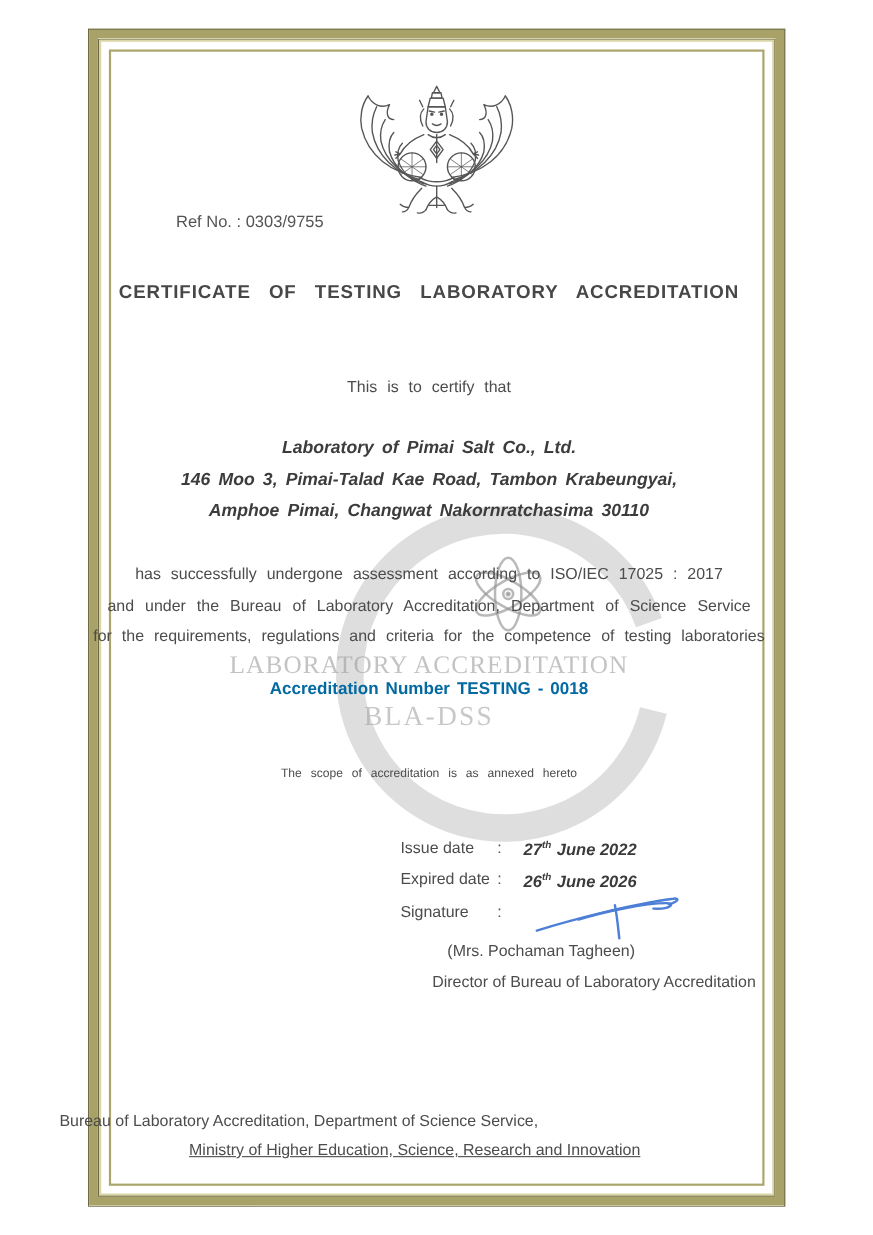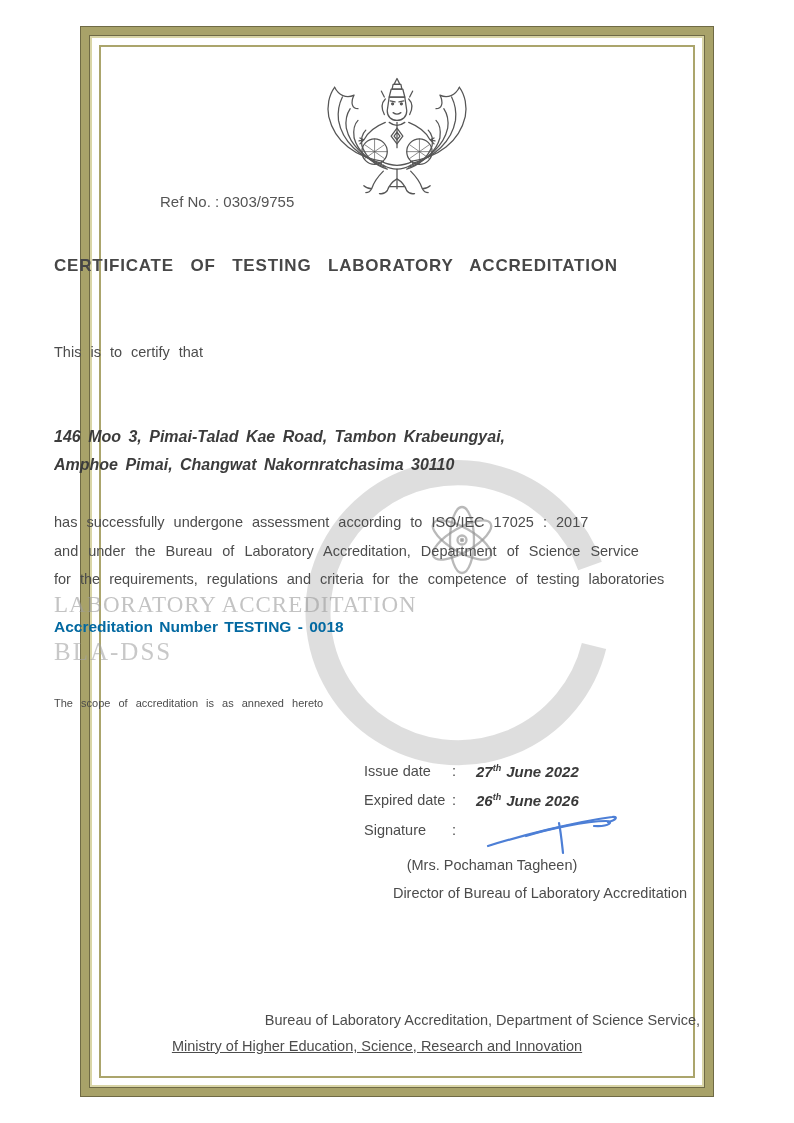--- a/index.html
+++ b/index.html
@@ -12,21 +12,21 @@
   .frame-band {
     position:absolute; left:27px; top:27px; right:27px; bottom:27px;
     border:8px solid #a8a269;
     box-shadow: 0 0 0 1px #6f6a45, inset 0 0 0 1px #6f6a45, inset 0 0 0 3px #d9d5a6;
   }
   .frame-inner {
     position:absolute; left:45px; top:45px; right:45px; bottom:45px;
     border:2px solid #aba56c;
   }
   
-  .row { position:absolute; left:0; right:14px; white-space:nowrap; }
+  .row { position:absolute; left:0; right:14px; text-align:center; white-space:nowrap; }
   
   .emblem { position:absolute; left:50%; transform:translateX(-50%); top:76px; width:156px; height:122px; }
   
   .ref-no   { position:absolute; left:106px; top:193px; font-size:15px; color:#545454; }
   .title    { top:256px; font-size:17px; font-weight:bold; color:#474747; letter-spacing:.8px; word-spacing:11px; }
   .certify  { top:344px; font-size:14.5px; word-spacing:5px; }
   .lab-name { top:399px; font-size:16px; font-style:italic; font-weight:bold; color:#3c3c3c; word-spacing:3px; }
   .addr1    { top:428px; font-size:16px; font-style:italic; font-weight:bold; color:#3c3c3c; word-spacing:3px; }
   .addr2    { top:456px; font-size:16px; font-style:italic; font-weight:bold; color:#3c3c3c; word-spacing:3px; }
   .stmt1    { top:514px; font-size:14.5px; word-spacing:5px; }
@@ -43,21 +43,21 @@
   .f-sign    { top:822px; }
   .f-label { width:88px; }
   .f-colon { width:24px; text-align:left; }
   .f-value { font-style:italic; font-weight:bold; color:#3a3a3a; font-size:15px; }
   .f-value sup { font-size:9px; }
   .f-rest { margin-left:5px; }
   .sig-svg { position:absolute; left:428px; top:806px; width:142px; height:52px; }
   .sig-name { position:absolute; left:438px; top:857px; transform:translateX(-50%); font-size:14.5px; white-space:nowrap; }
   .sig-pos  { position:absolute; left:486px; top:885px; transform:translateX(-50%); font-size:14.5px; white-space:nowrap; }
   
-  .footer1 { position:absolute; left:0; right:40px; top:1012px; text-align:right; font-size:14.5px; }
+  .footer1 { position:absolute; left:0; right:40px; top:1012px; text-align:left; font-size:14.5px; }
   .footer2 { position:absolute; left:0; right:40px; top:1038px; text-align:center; font-size:14.5px;text-decoration:underline; }
   
   .wm-layer { position:absolute; left:0; top:0; width:794px; height:1123px; pointer-events:none; }
 </style>
 </head>
 <body>
 
 <div class="page">
 
   <div class="frame-band"></div>
@@ -122,20 +122,21 @@
     <path d="M70,116 q-3,4 -8,3 M90,116 q3,4 8,3"></path>
     <path d="M66,96 C60,102 56,108 54,114 M54,114 q-5,0 -8,-3 M54,114 q-2,4 -6,4"></path>
     <path d="M94,96 C100,102 104,108 106,114 M106,114 q5,0 8,-3 M106,114 q2,4 6,4"></path>
     <path d="M73,112 h14"></path>
   </svg>
 
   <div class="ref-no">Ref No. : 0303/9755</div>
   <div class="row title">CERTIFICATE OF TESTING LABORATORY ACCREDITATION</div>
   <div class="row certify">This is to certify that</div>
 
+  <div class="row lab-name">Laboratory of Pimai Salt Co., Ltd.</div>
   <div class="row addr1">146 Moo 3, Pimai-Talad Kae Road, Tambon Krabeungyai,</div>
   <div class="row addr2">Amphoe Pimai, Changwat Nakornratchasima 30110</div>
 
   <div class="row stmt1">has successfully undergone assessment according to ISO/IEC 17025 : 2017</div>
   <div class="row stmt2">and under the Bureau of Laboratory Accreditation, Department of Science Service</div>
   <div class="row stmt3">for the requirements, regulations and criteria for the competence of testing laboratories</div>
 
   <div class="row wm-title">LABORATORY ACCREDITATION</div>
   <div class="row acc-num">Accreditation Number TESTING - 0018</div>
   <div class="row wm-abbr">BLA-DSS</div>

